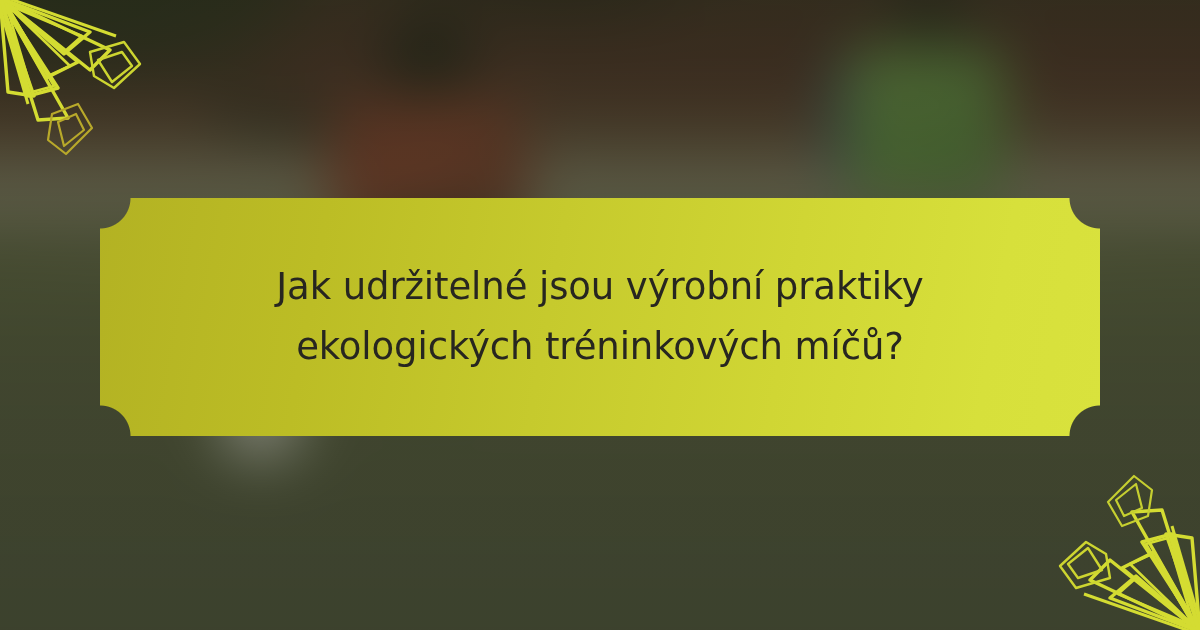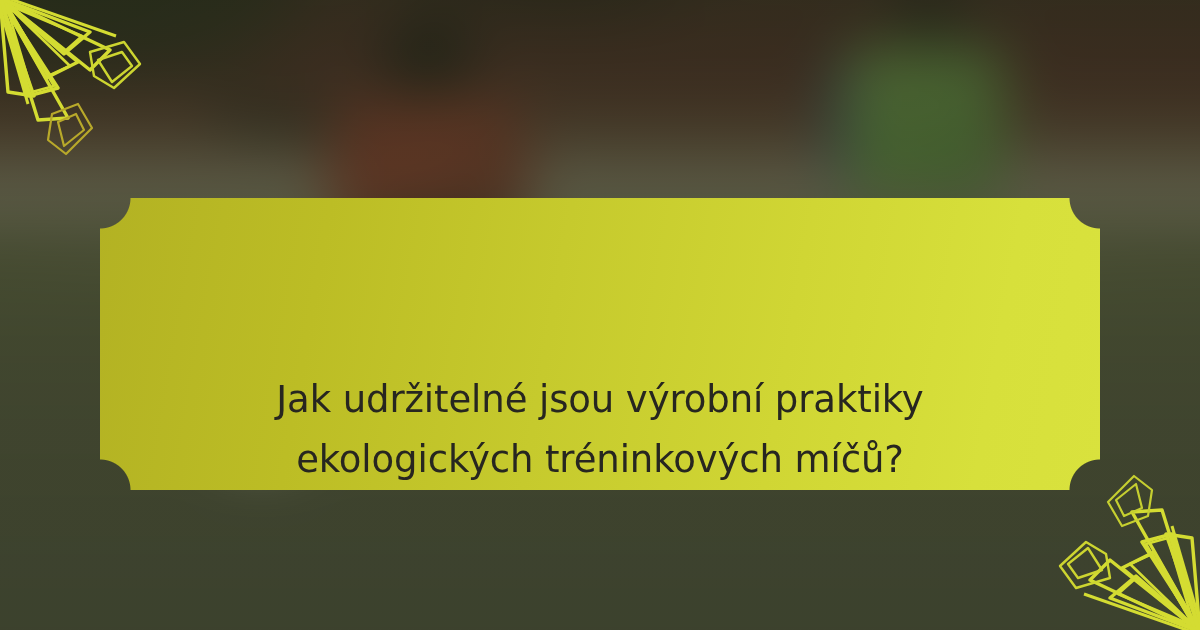--- a/index.html
+++ b/index.html
@@ -221,30 +221,30 @@
   }
   .ornament-tl { left: -6px; top: -8px; }
   .ornament-br { right: -6px; bottom: -8px; transform: rotate(180deg); }
 
   
   .question-card {
     position: absolute;
     left: 100px;
     top: 198px;
     width: 1000px;
-    height: 292px;
+    height: 238px;
     background: linear-gradient(100deg,
                 #b3b223 0%,
                 #bcbd25 22%,
                 #c6ca2d 45%,
                 #d0d634 68%,
                 #d7e03b 88%,
                 #d9e23d 100%);
     display: flex;
-    align-items: flex-end;
+    align-items: center;
     justify-content: center;
     
     -webkit-mask-image:
       radial-gradient(circle 30px at 0 0,    transparent 0 30px, #000 31px),
       radial-gradient(circle 30px at 100% 0, transparent 0 30px, #000 31px),
       radial-gradient(circle 30px at 0 100%, transparent 0 30px, #000 31px),
       radial-gradient(circle 30px at 100% 100%, transparent 0 30px, #000 31px);
     -webkit-mask-composite: source-in;
     mask-image:
       radial-gradient(circle 30px at 0 0,    transparent 0 30px, #000 31px),

